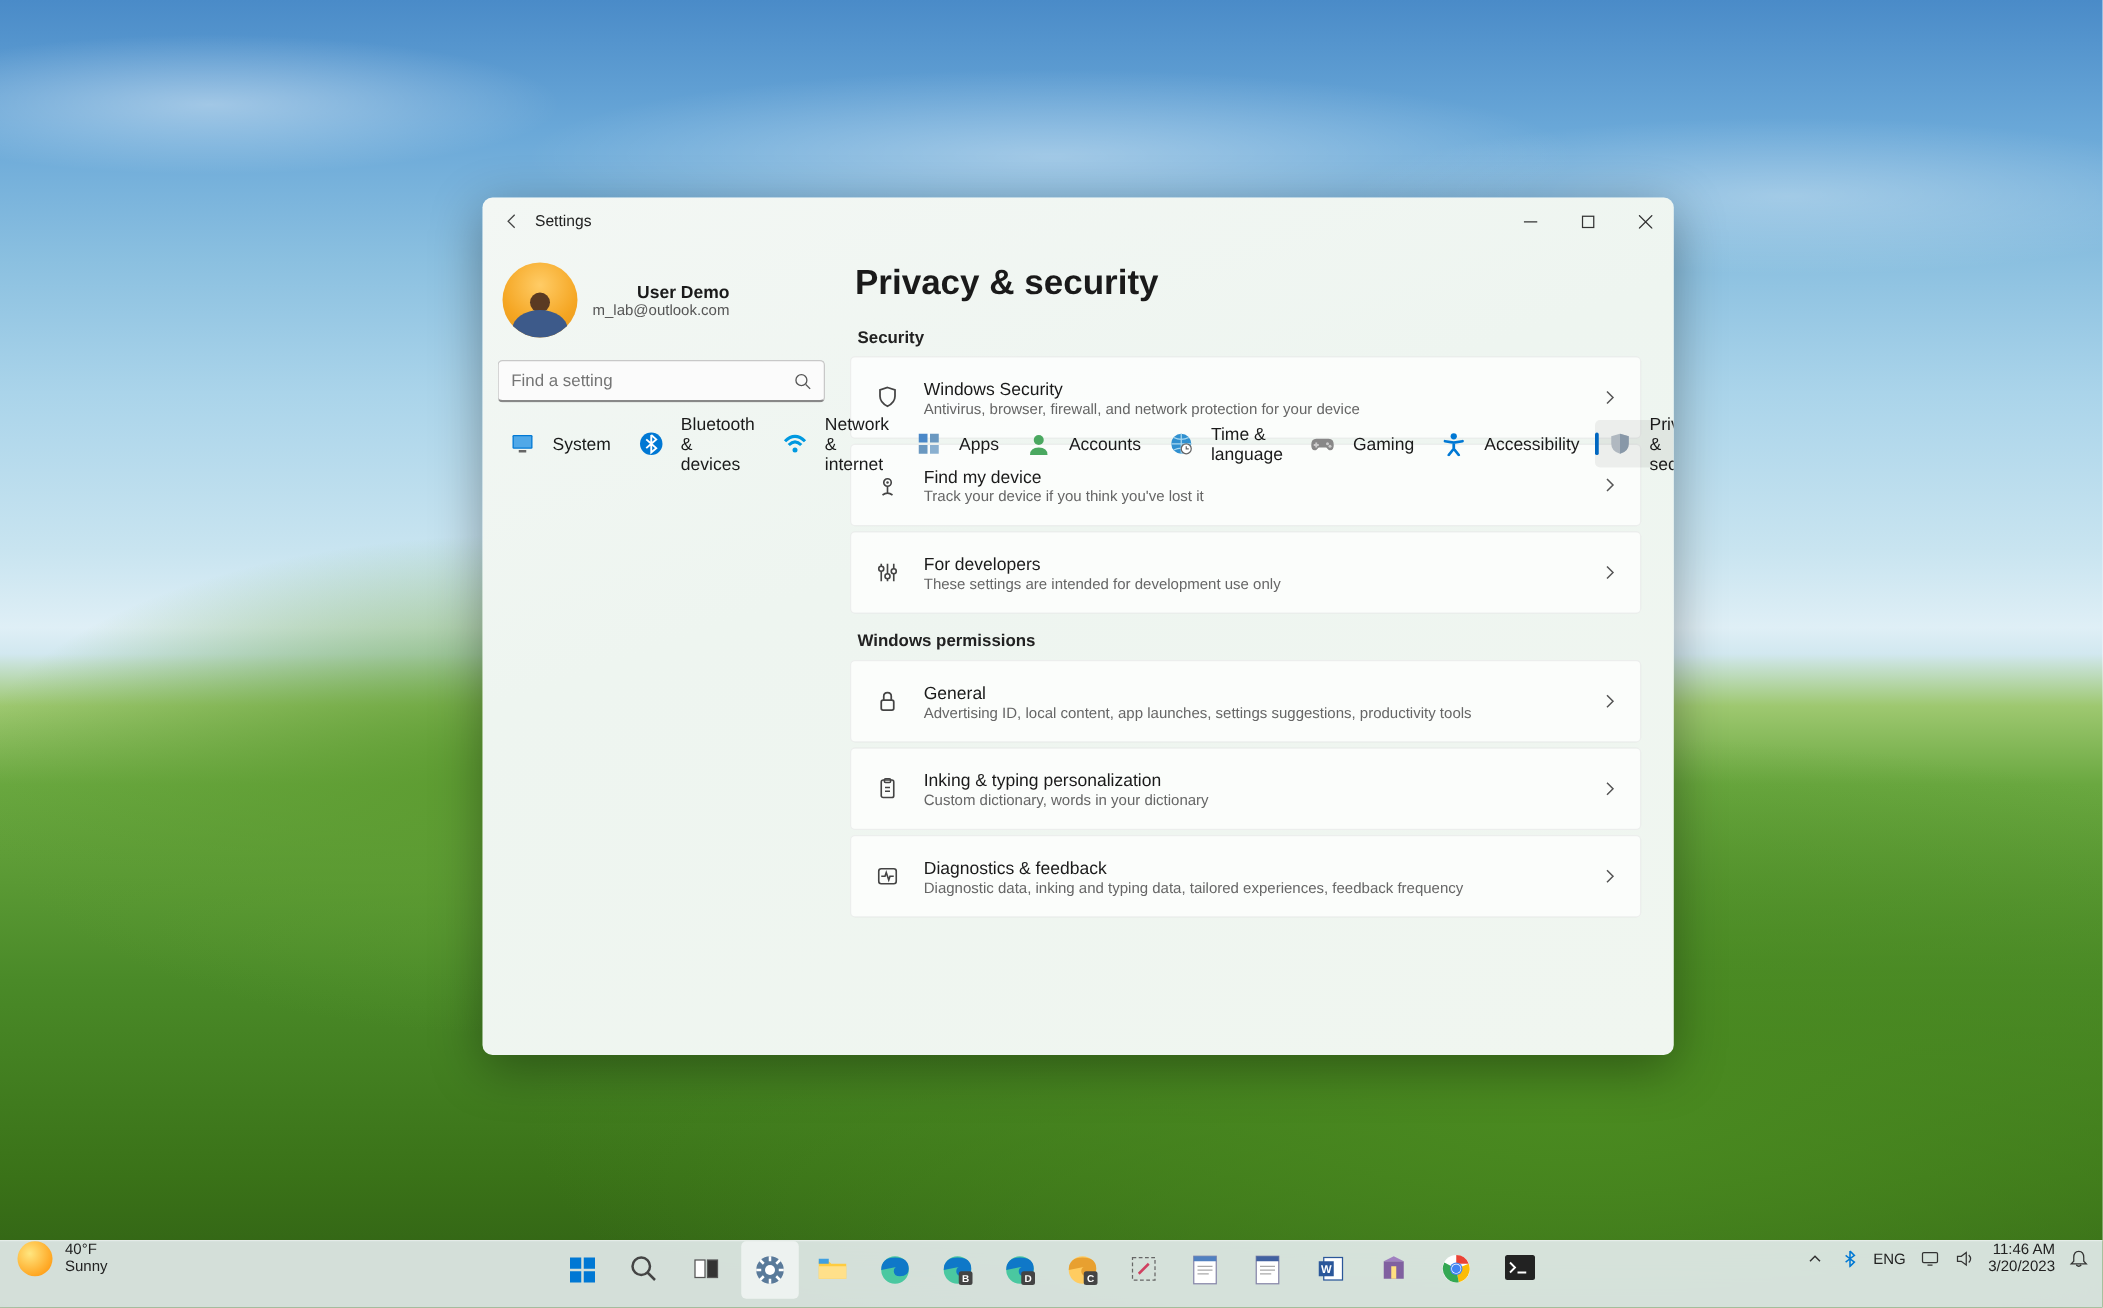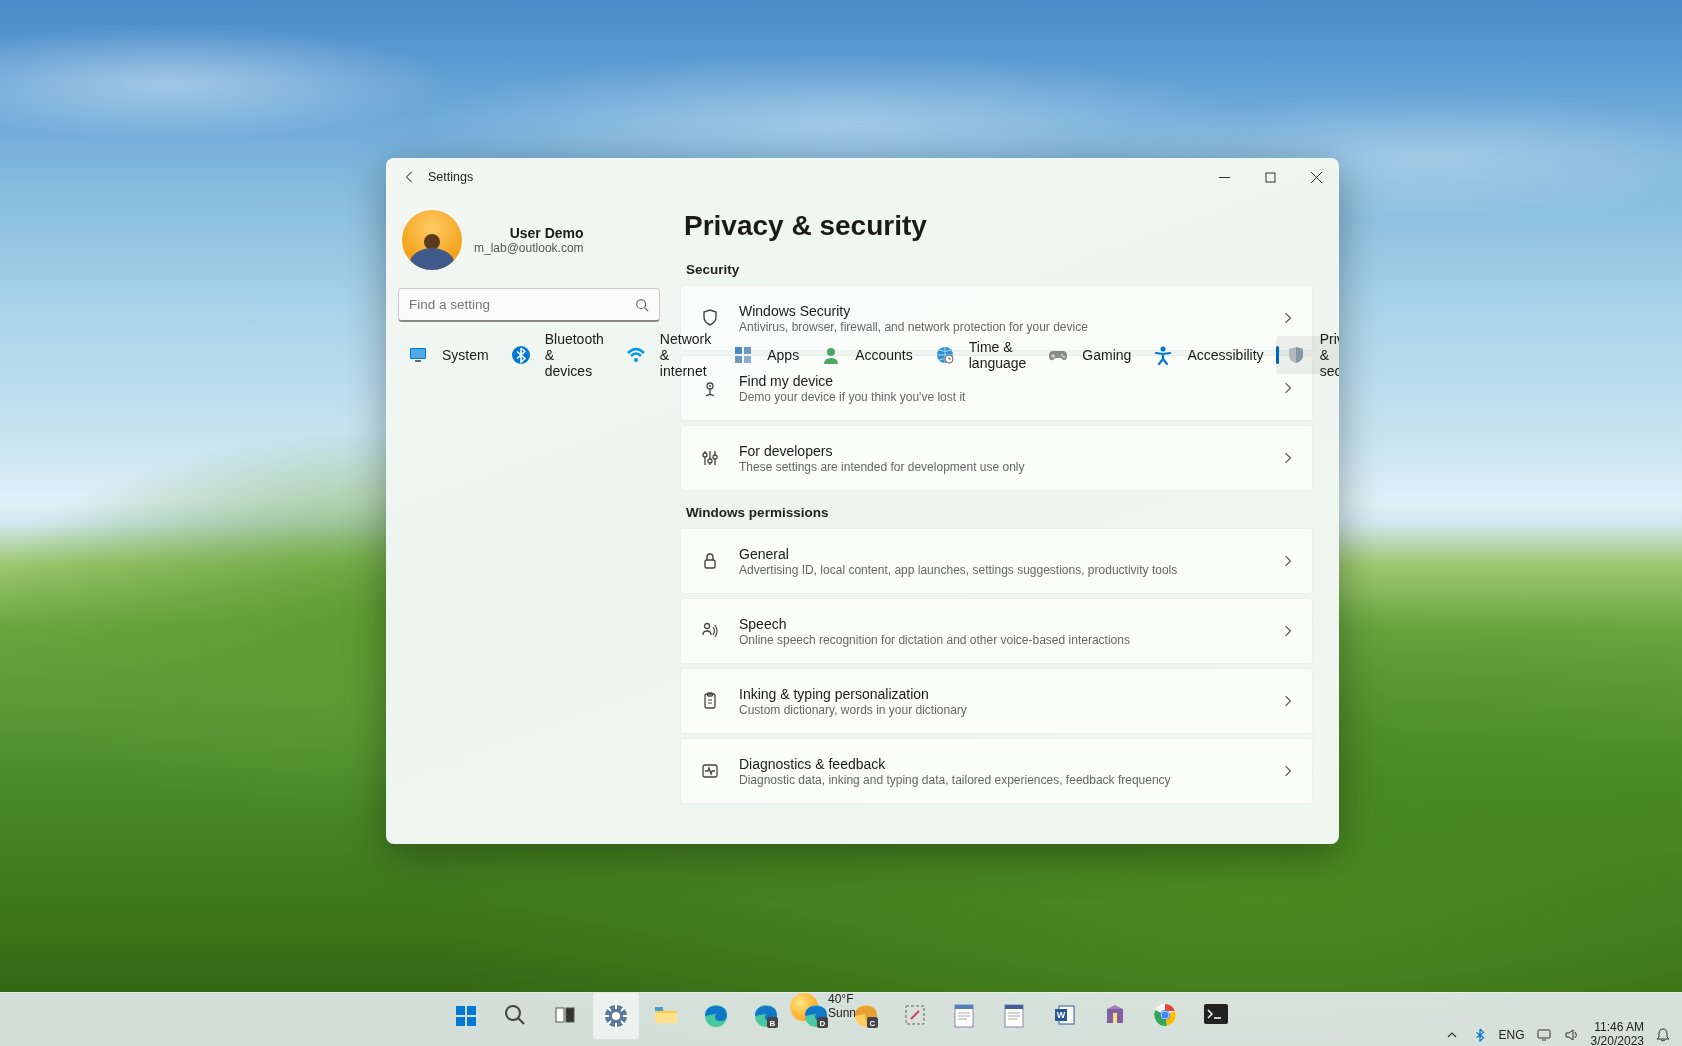--- a/index.html
+++ b/index.html
@@ -118,21 +118,21 @@
   .card-title { font-size:14px; color:#1a1a1a; }
   .card-desc { font-size:12px; color:#666; margin-top:1px; }
   .card-chevron { color:#555; }
 
   
   .taskbar {
     position:absolute; left:0; right:0; bottom:0; height:54px;
     background: rgba(235,240,245,0.88);
     backdrop-filter: blur(20px);
     border-top: 1px solid rgba(255,255,255,0.4);
-    display:flex; align-items:center; z-index:10;flex-direction:column;
+    display:flex; align-items:flex-start; z-index:10;
   }
   .weather {
     display:flex; align-items:center; gap:10px; padding-left:14px; min-width:130px;
   }
   .weather-icon {
     width:28px; height:28px; border-radius:50%;
     background: radial-gradient(circle at 35% 35%, #ffe680, #ffb030 60%, #ff8c00 100%);
   }
   .weather-text { font-size:12px; color:#222; line-height:1.15; }
   .tb-center {
@@ -313,21 +313,21 @@
               </span>
             </div>
             <div class="card">
               <span class="card-icon">
                 <svg width="20" height="20" viewBox="0 0 20 20">
                   <use href="#ic-location-pin"></use>
                 </svg>
               </span>
               <span class="card-text">
                 <div class="card-title">Find my device</div>
-                <div class="card-desc">Demo your device if you think you've lost it</div>
+                <div class="card-desc">Track your device if you think you've lost it</div>
               </span>
               <span class="card-chevron">
                 <svg width="16" height="16" viewBox="0 0 20 20">
                   <use href="#ic-chevron-right"></use>
                 </svg>
               </span>
             </div>
             <div class="card">
               <span class="card-icon">
                 <svg width="20" height="20" viewBox="0 0 20 20">
@@ -349,36 +349,20 @@
           <div class="cards">
             <div class="card">
               <span class="card-icon">
                 <svg width="20" height="20" viewBox="0 0 20 20">
                   <use href="#ic-lock"></use>
                 </svg>
               </span>
               <span class="card-text">
                 <div class="card-title">General</div>
                 <div class="card-desc">Advertising ID, local content, app launches, settings suggestions, productivity tools</div>
-              </span>
-              <span class="card-chevron">
-                <svg width="16" height="16" viewBox="0 0 20 20">
-                  <use href="#ic-chevron-right"></use>
-                </svg>
-              </span>
-            </div>
-            <div class="card">
-              <span class="card-icon">
-                <svg width="20" height="20" viewBox="0 0 20 20">
-                  <use href="#ic-mic-person"></use>
-                </svg>
-              </span>
-              <span class="card-text">
-                <div class="card-title">Speech</div>
-                <div class="card-desc">Online speech recognition for dictation and other voice-based interactions</div>
               </span>
               <span class="card-chevron">
                 <svg width="16" height="16" viewBox="0 0 20 20">
                   <use href="#ic-chevron-right"></use>
                 </svg>
               </span>
             </div>
             <div class="card">
               <span class="card-icon">
                 <svg width="20" height="20" viewBox="0 0 20 20">

